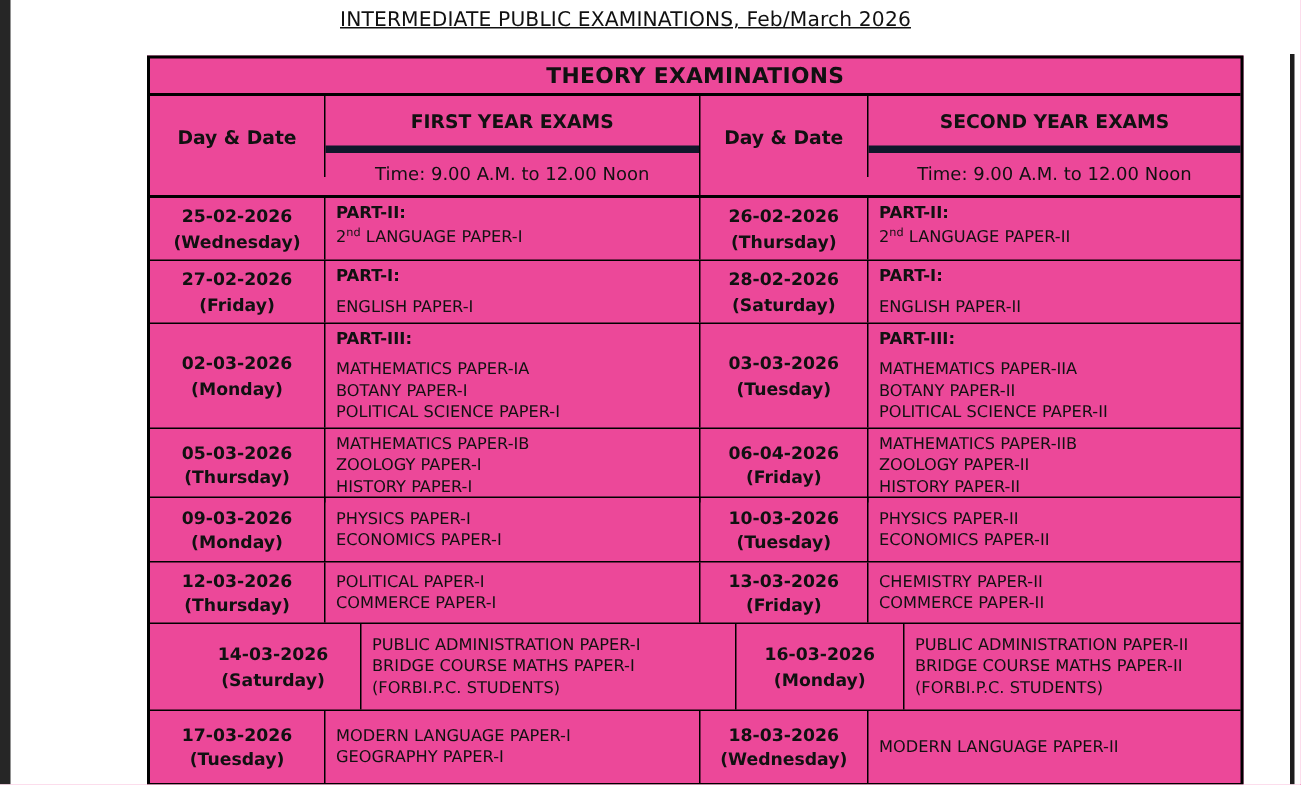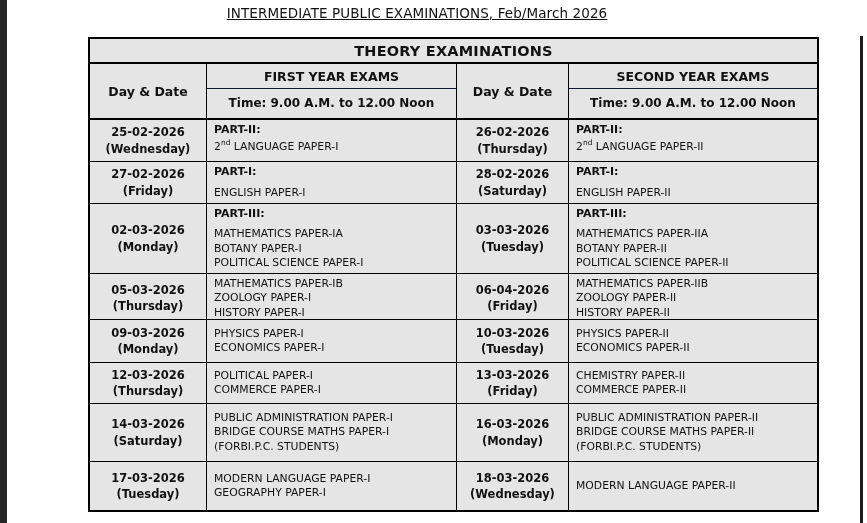--- a/index.html
+++ b/index.html
@@ -11,47 +11,47 @@
   }
   .left-strip { position:absolute; left:0; top:0; width:7px; height:523px; background:#262626; }
   .right-line { position:absolute; left:860px; top:36px; width:3px; height:487px; background:#1d1d1d; }
 
   .page-title {
     position:absolute; top:5px; left:7px; width:820px; text-align:center;
     font-size:13.5px; font-weight:normal; text-decoration:underline; letter-spacing:0.1px;
   }
 
   .exam-table {
-    position:absolute; left:88px; top:37px; width:731px;
-    border:2px solid #000; background:#e5e5e5;
+    position:absolute; left:98px; top:37px; width:731px;
+    border:2px solid #000; background:#ec4899;
   }
   .title-row {
     height:25px; border-bottom:2px solid #000;
     display:flex; align-items:center; justify-content:center;
     font-size:14.5px; font-weight:bold; letter-spacing:0.2px;
   }
   .header-grid, .exam-row { display:grid; grid-template-columns:117px 250px 112px 1fr; }
   .header-grid { border-bottom:2px solid #000; }
 
   .cell { min-width:0; }
   .b-right { border-right:1.5px solid #000; }
 
   .h-daydate {
     height:54px; display:flex; align-items:center; justify-content:center;
     font-size:12.5px; font-weight:bold;
   }
   .h-stack { display:flex; flex-direction:column; }
   .h-label {
-    height:25px; border-bottom:1px solid #0f172a;
+    height:38px; border-bottom:5px solid #0f172a;
     display:flex; align-items:center; justify-content:center;
     font-size:12.5px; font-weight:bold;
   }
   .h-time {
     height:28px; display:flex; align-items:center; justify-content:center;
-    font-size:12px; font-weight:bold;
+    font-size:12px; font-weight:normal;
   }
 
   .exam-row { border-bottom:1px solid #000; }
   .exam-row:last-child { border-bottom:none; }
 
   .c-date {
     display:flex; flex-direction:column; align-items:center; justify-content:center;
     text-align:center; font-weight:bold; font-size:11.5px; line-height:1.4;
   }
   .c-subj {
@@ -224,21 +224,21 @@
             <div class="date">13-03-2026</div>
             <div class="day">(Friday)</div>
           </div>
           <div class="cell c-subj mode-center">
             <div class="subjects">
               <div class="subject-line">CHEMISTRY PAPER-II</div>
               <div class="subject-line">COMMERCE PAPER-II</div>
             </div>
           </div>
         </div>
-        <div class="exam-row" style="height: 58px;">
+        <div class="exam-row" style="height: 58px; padding-left: 24px;">
           <div class="cell c-date b-right">
             <div class="date">14-03-2026</div>
             <div class="day">(Saturday)</div>
           </div>
           <div class="cell c-subj mode-center b-right">
             <div class="subjects">
               <div class="subject-line">PUBLIC ADMINISTRATION PAPER-I</div>
               <div class="subject-line">BRIDGE COURSE MATHS PAPER-I</div>
               <div class="subject-line">(FORBI.P.C. STUDENTS)</div>
             </div>

